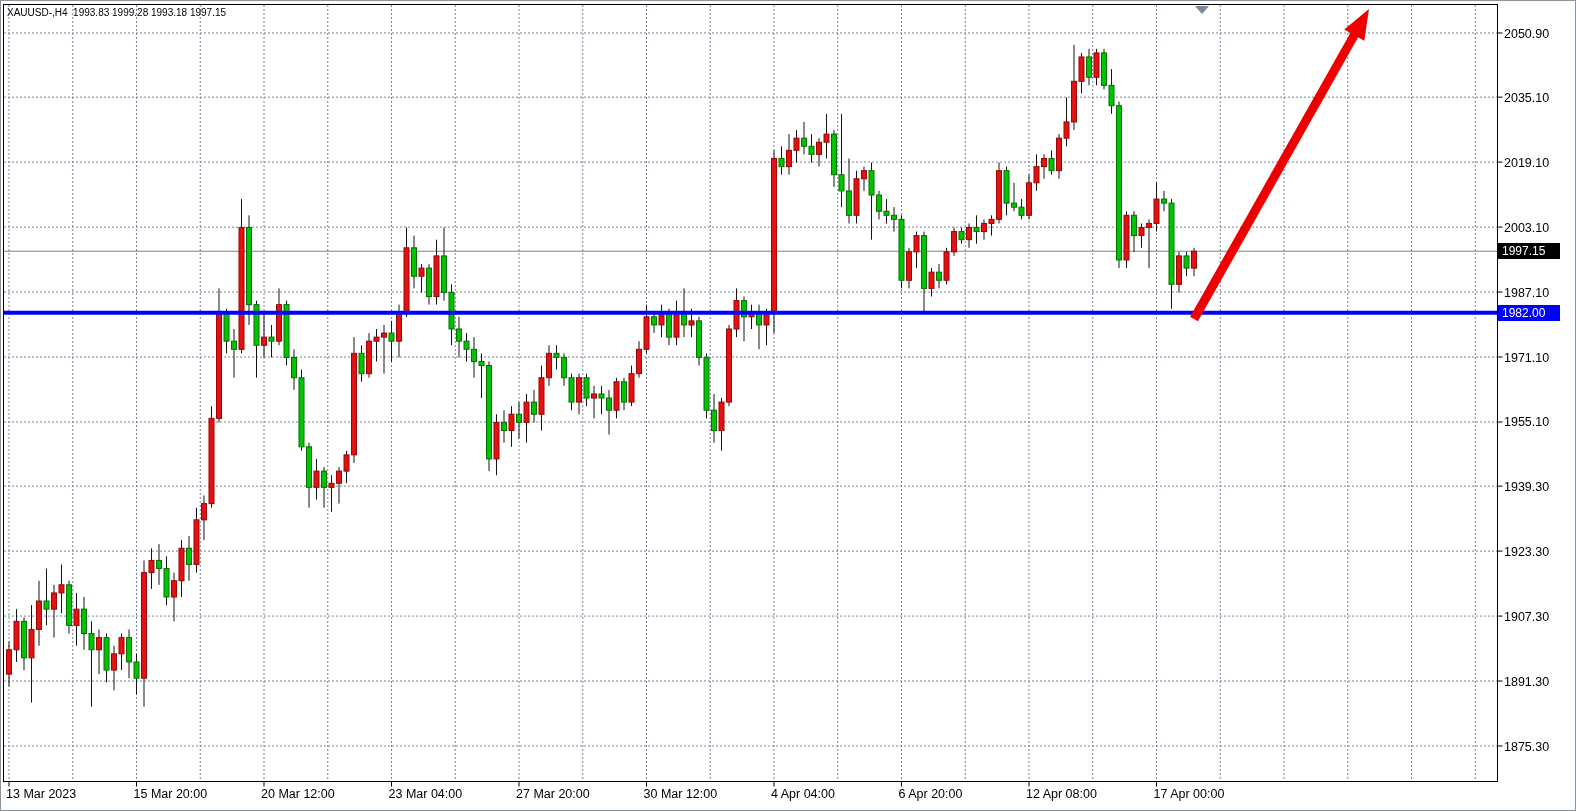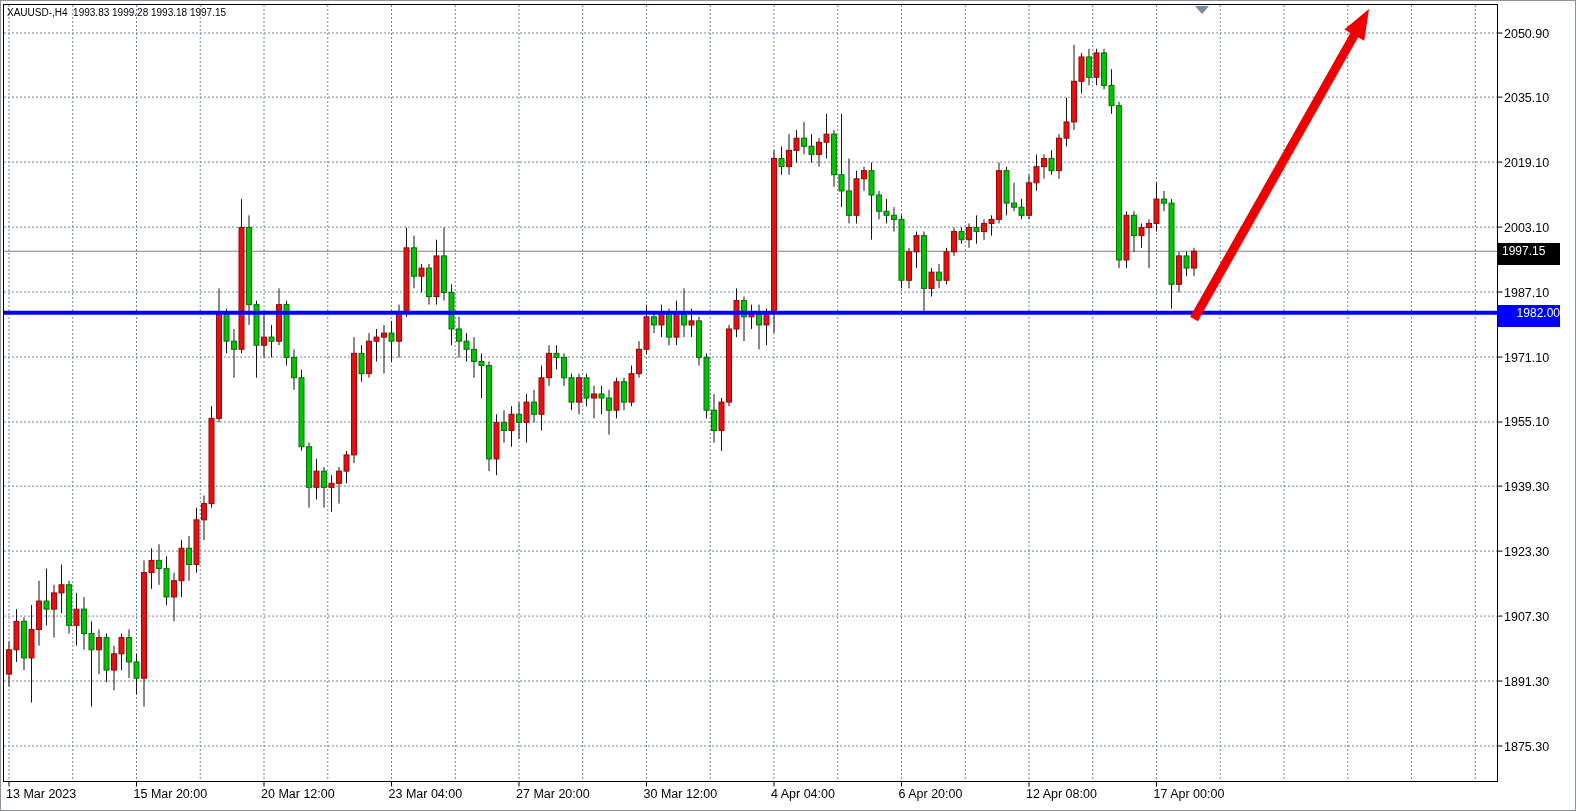--- a/index.html
+++ b/index.html
@@ -1,21 +1,21 @@
 <!DOCTYPE html>
 <html><head>
 <meta charset="utf-8">
 <style>
   html,body{margin:0;padding:0;width:1576px;height:811px;overflow:hidden;
     font-family:"Liberation Sans",sans-serif;background:#fff;}
   .chart-window{position:relative;width:1574px;height:809px;border:1px solid #8e9299;background:#fff;}
   .chart-title{position:absolute;left:6px;top:6px;font-size:10px;font-weight:500;color:#000;
     letter-spacing:0;white-space:pre;z-index:5;}
   svg{position:absolute;left:0;top:0;}
-  .price-tag{position:absolute;left:1497px;width:62px;height:22px;font-size:12px;line-height:16px;
+  .price-tag{position:absolute;left:1497px;width:62px;height:16px;font-size:12px;line-height:16px;
     padding-left:4px;box-sizing:border-box;z-index:6;}
   .tag-current{background:#000;color:#fff;}
   .tag-support{background:#0000ff;color:#fff;}
 </style>
 </head>
 <body>
 
 <div class="chart-window">
   <div class="chart-title">XAUUSD-,H4  1993.83 1999.28 1993.18 1997.15</div>
   <svg id="chart-svg" width="1574" height="809">
@@ -746,14 +746,14 @@
         <line x1="1155.5" y1="780.5" x2="1155.5" y2="785.5" stroke="#000" stroke-width="1"></line>
         <text x="1152.5" y="797" font-size="12.5" fill="#000000">17 Apr 00:00</text>
       </g>
       <g>
         <line x1="1193" y1="318" x2="1357.1849239031587" y2="27.158134800118994" stroke="#ee0000" stroke-width="9"></line>
         <polygon points="1368,8 1363.2666485134605,39.77806450532935 1343.237689404245,28.471394040449734" fill="#ee0000"></polygon>
       </g>
       <polygon points="1194,5 1208,5 1201,13" fill="#7a8b9c"></polygon>
     </svg>
   <div class="price-tag tag-current" id="tag-current" style="top: 242.245px; background: rgb(0, 0, 0); color: rgb(255, 255, 255);">1997.15</div>
-  <div class="price-tag tag-support" id="tag-support" style="top: 303.759px; background: rgb(0, 0, 255); color: rgb(255, 255, 255); text-align: right;">1982.00</div>
+  <div class="price-tag tag-support" id="tag-support" style="top: 303.759px; background: rgb(0, 0, 255); color: rgb(255, 255, 255);">1982.00</div>
 </div>
 
 </body></html>

